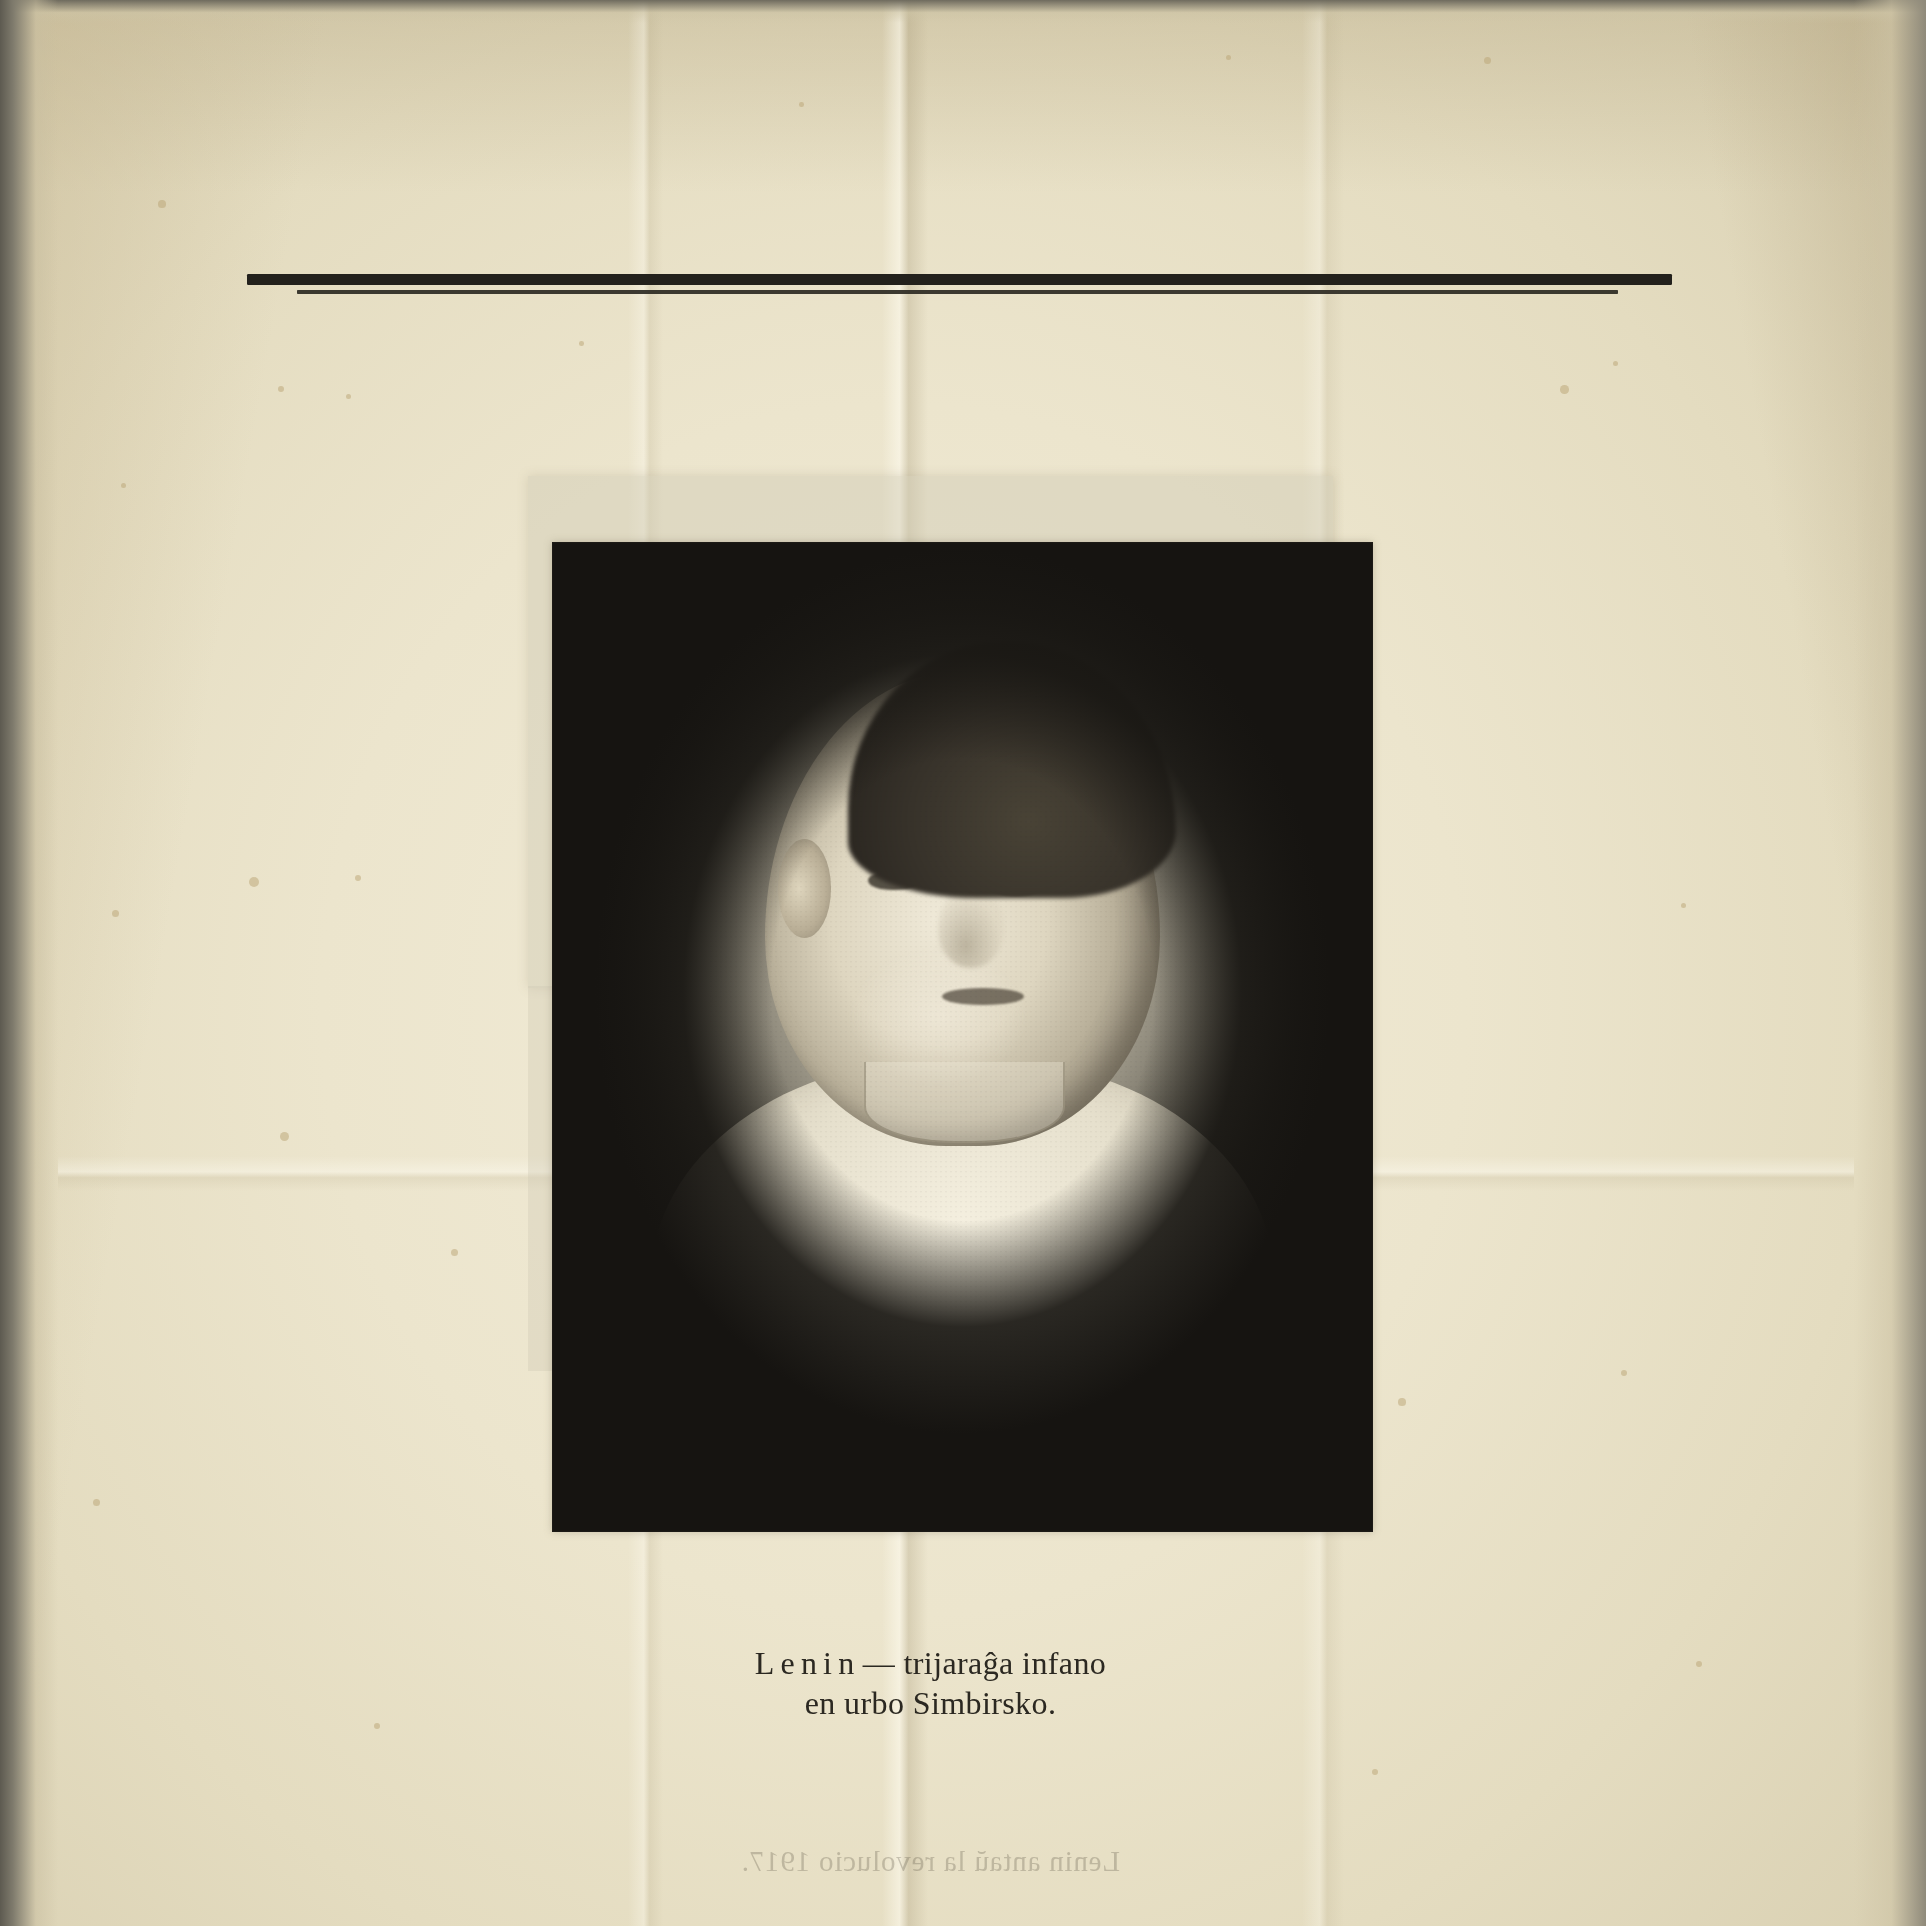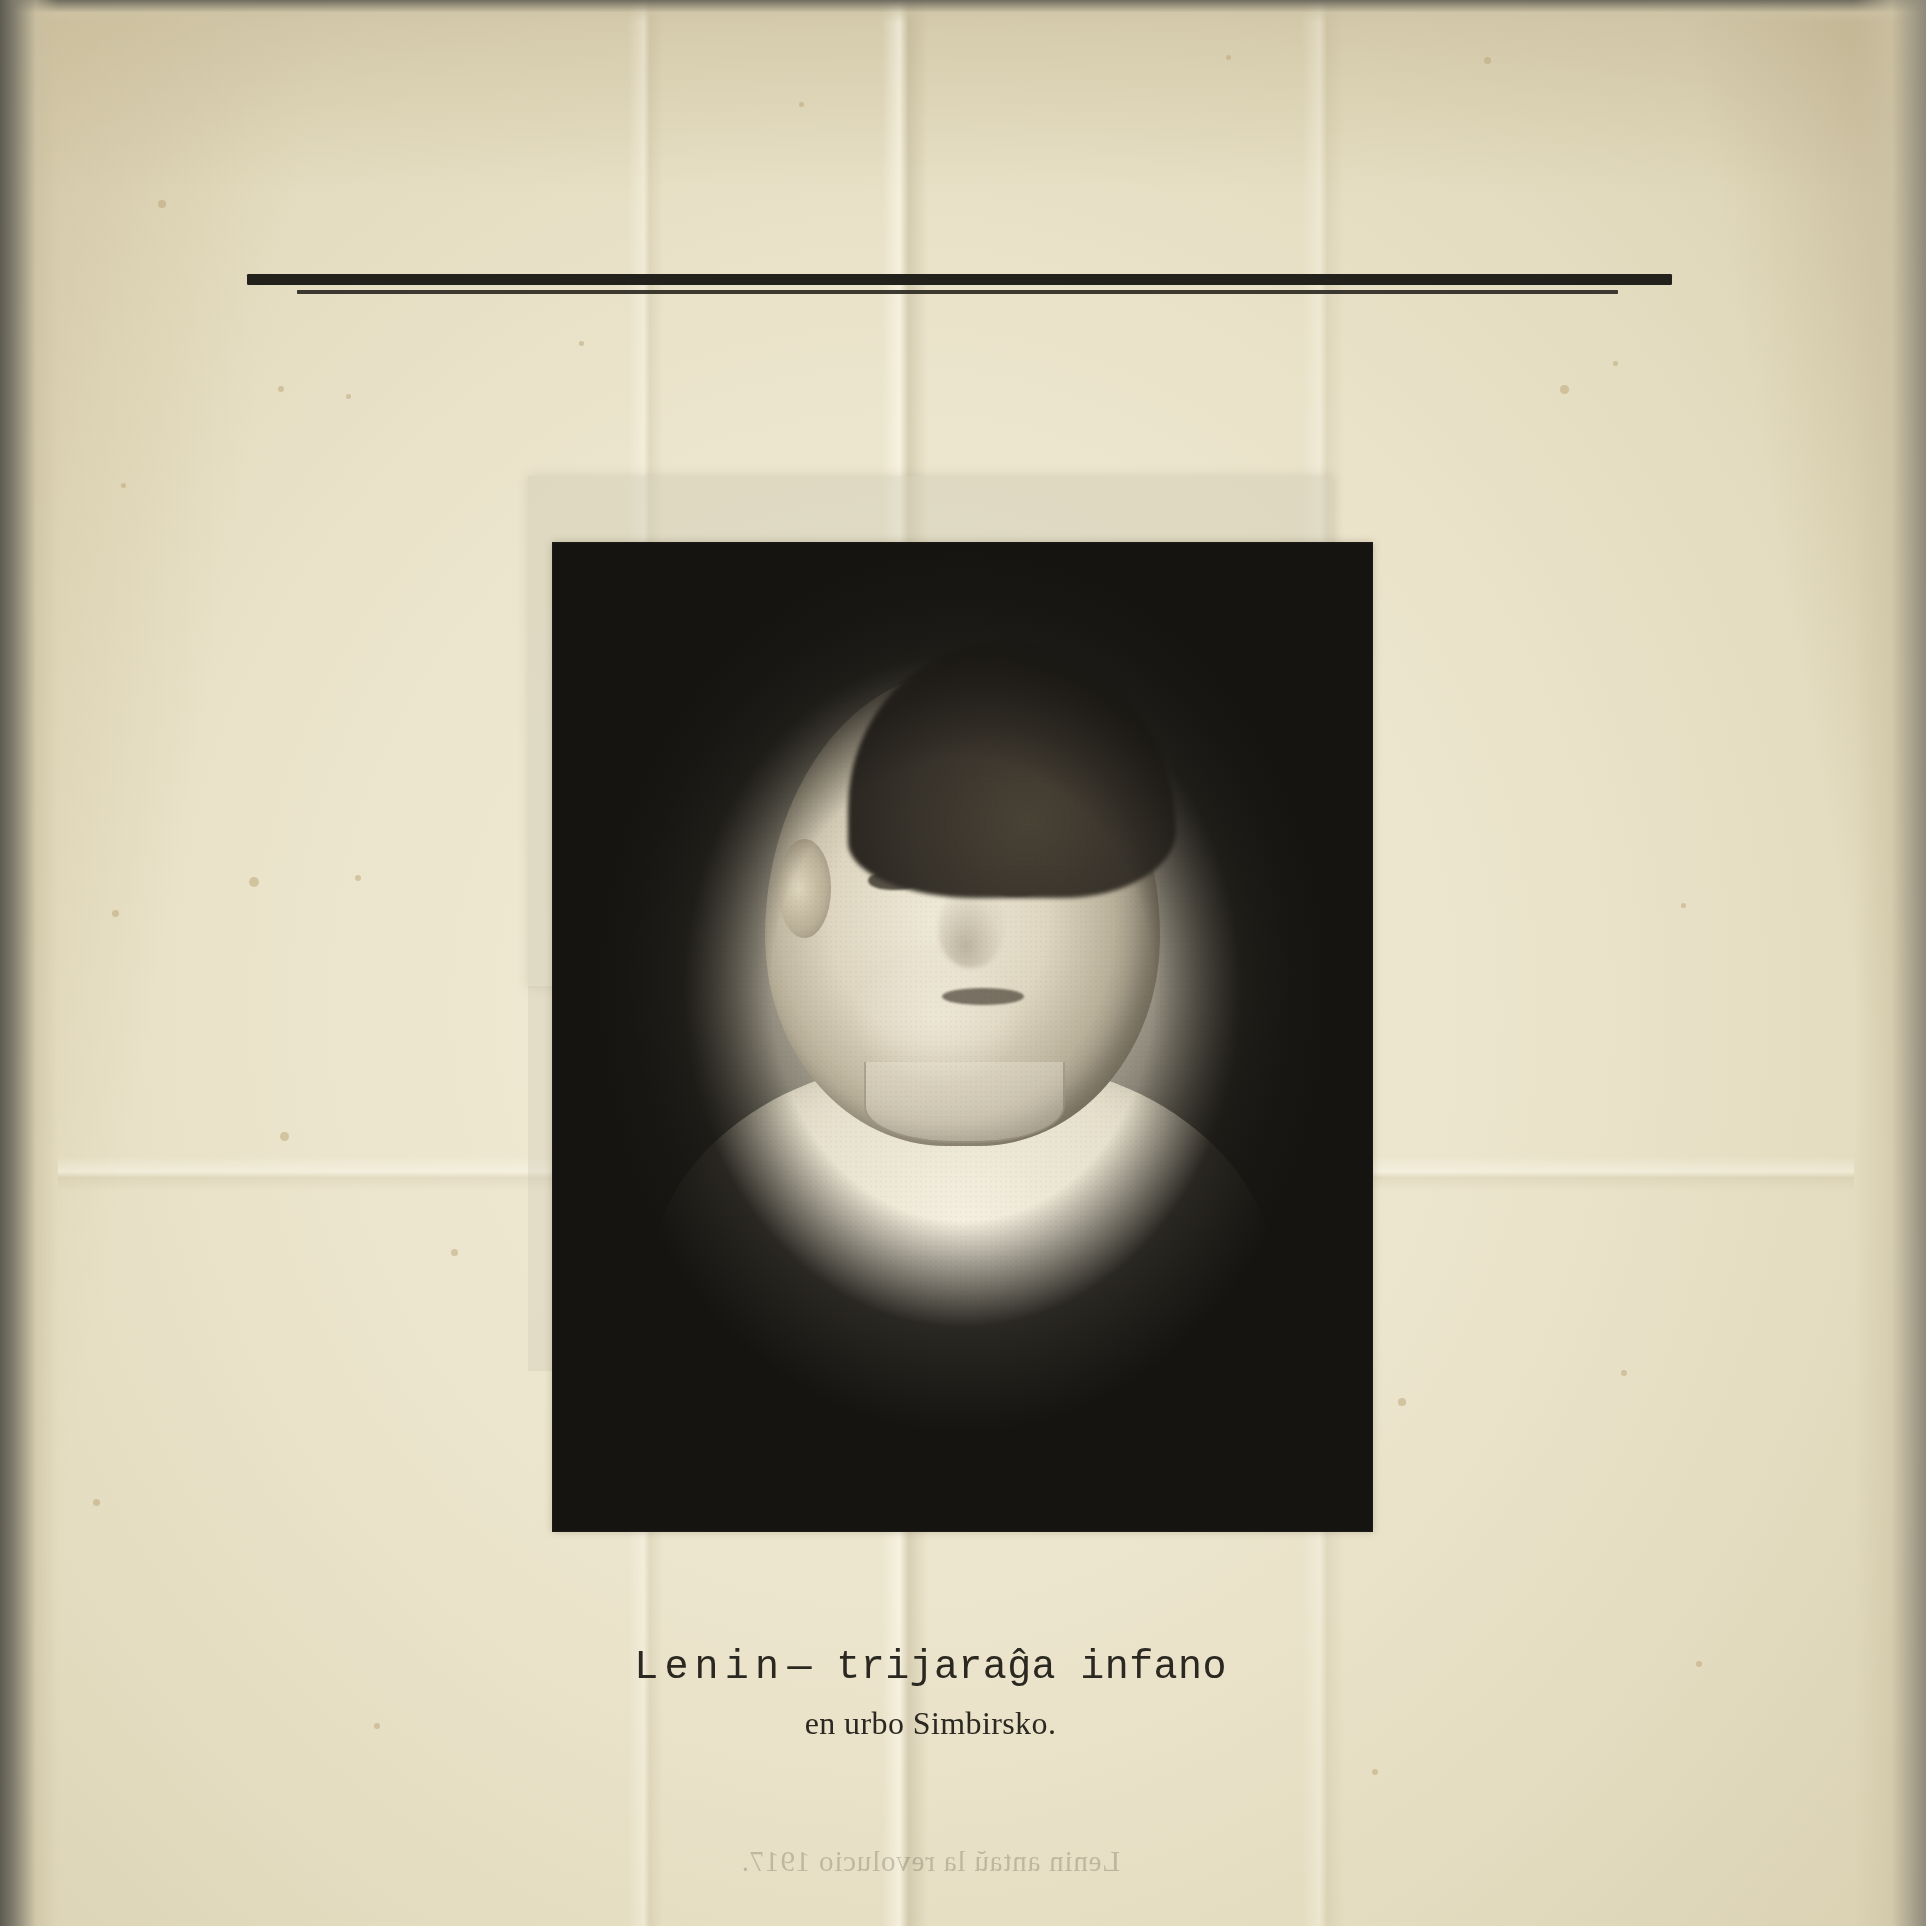--- a/index.html
+++ b/index.html
@@ -298,34 +298,32 @@
   .caption {
     position: absolute;
     left: 528px;
     top: 1643px;
     width: 805px;
     text-align: center;
     color: #2b2821;
     font-family: "Liberation Serif", serif;
   }
   .caption-line1 {
-    font-size: 40px;
+    font-size: 32px;
     line-height: 1.25;
     letter-spacing: 0.4px;
     white-space: nowrap;
-    font-family: Liberation Mono, monospace;
   }
   .caption-line1 .name {
     letter-spacing: 6.2px;
     padding-right: 2.3px;
   }
   .caption-line2 {
     font-size: 32px;
     line-height: 1.3;
-    margin-top: 10px;
     letter-spacing: 0.4px;
   }
 
   
   .showthrough {
     position: absolute;
     left: 528px;
     top: 1845px;
     width: 805px;
     text-align: center;

